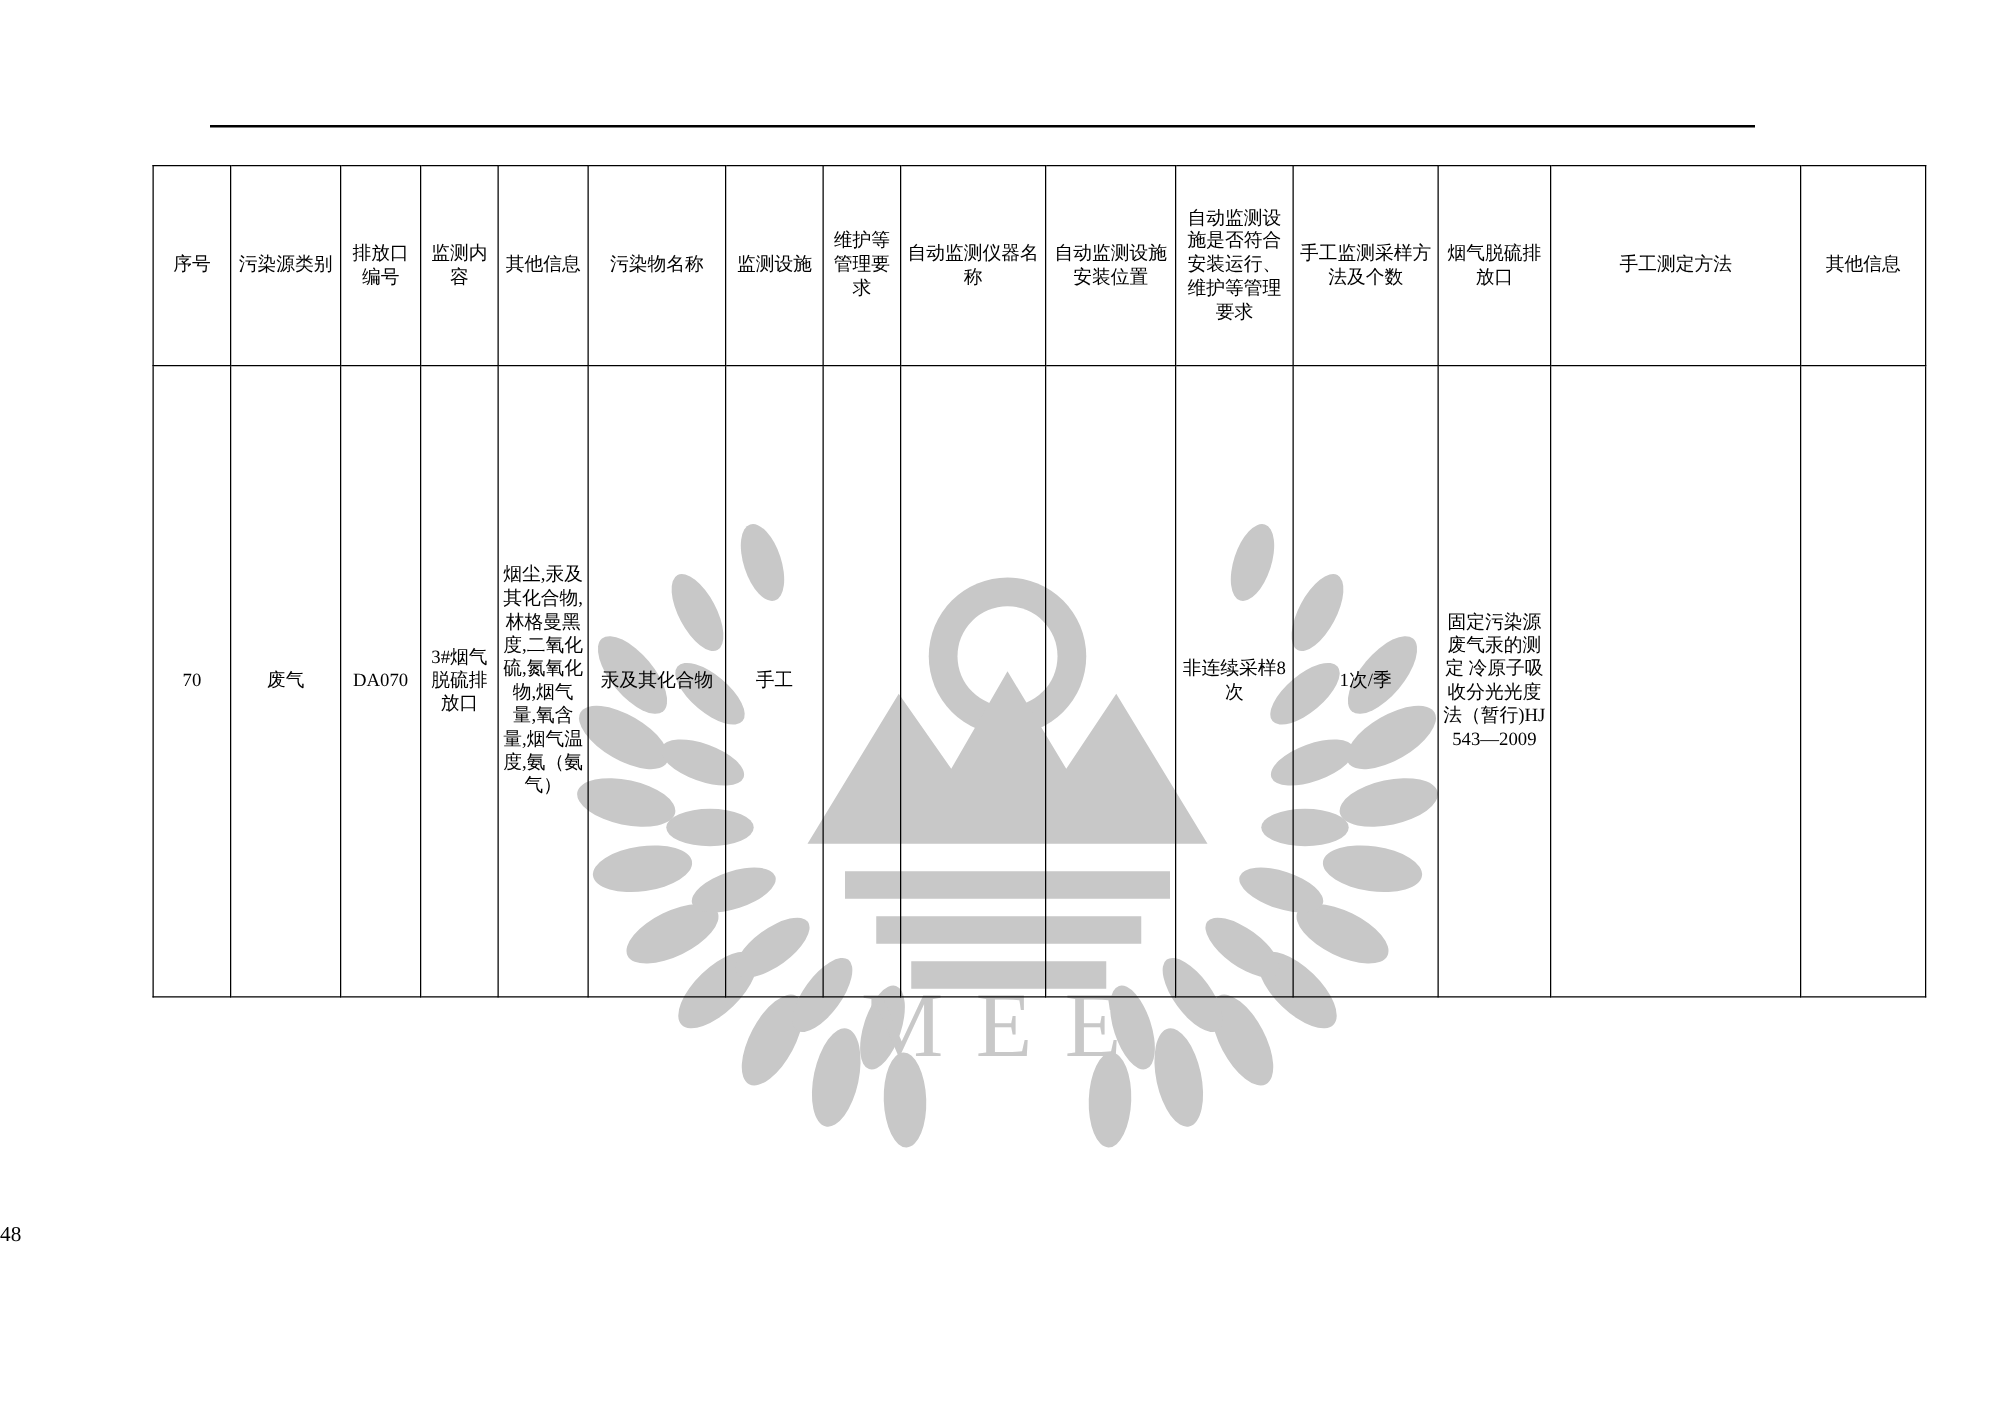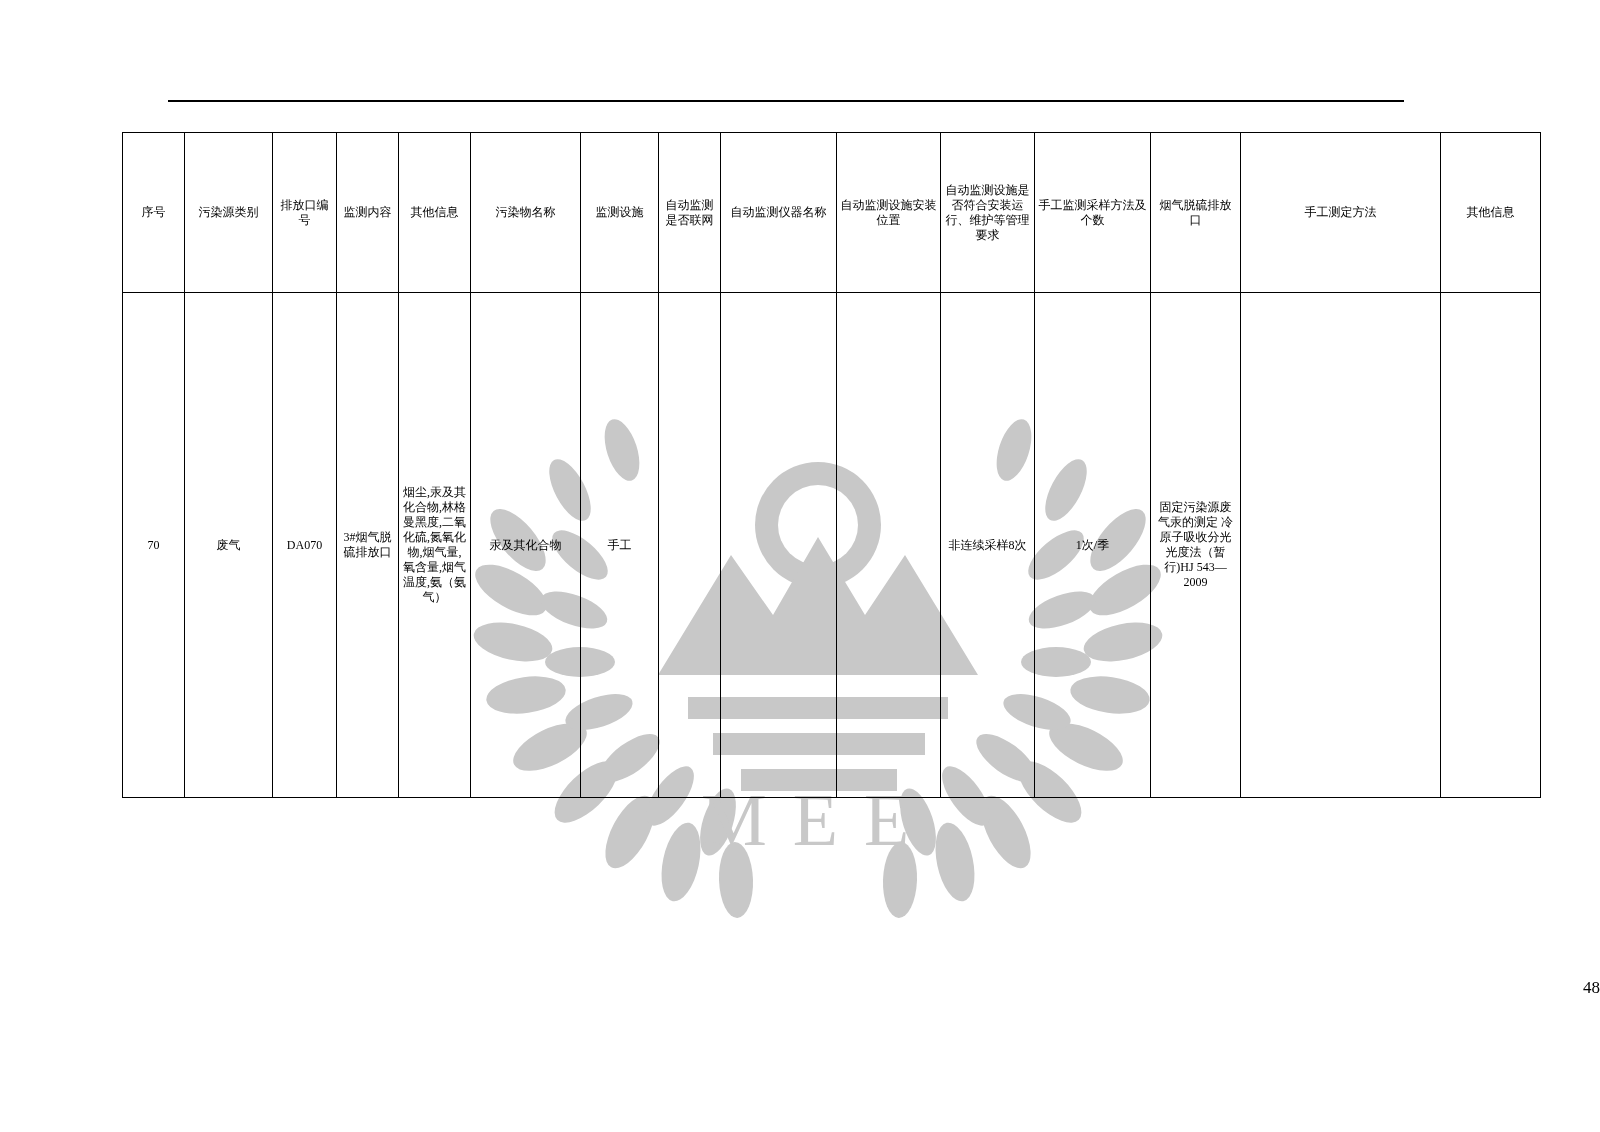--- a/index.html
+++ b/index.html
@@ -29,21 +29,21 @@
     left: 168px;
     top: 100px;
     width: 1236px;
     height: 2px;
     background: #000;
   }
 
   
   .watermark {
     position: absolute;
-    left: 473px;
+    left: 461px;
     top: 255px;
     width: 690px;
     height: 690px;
     pointer-events: none;
     z-index: 0;
   }
   .watermark svg { display: block; }
 
   
   .table-wrap {
@@ -57,21 +57,21 @@
     border-collapse: collapse;
     width: 1358px;
     table-layout: fixed;
     background: transparent;
   }
   table.mee td, table.mee th {
     border: 1px solid #000;
     vertical-align: middle;
     text-align: center;
     font-weight: normal;
-    font-size: 12px;
+    font-size: 15px;
     line-height: 1.25;
     padding: 2px 3px;
     background: transparent;
   }
   thead td {
     height: 155px;
     font-size: 17.5px;
     line-height: 1.3;
   }
   .r1 td { height: 150px; }
@@ -83,21 +83,21 @@
     letter-spacing: 0;
   }
 
   .tight { padding-left: 1px; padding-right: 1px; }
 
   .pagenum {
     position: absolute;
     left: 0;
     top: 978px;
     width: 1600px;
-    text-align: right;
+    text-align: left;
     font-size: 17px;
     font-family: "Liberation Serif", serif;
     z-index: 3;
   }
 </style>
 </head>
 <body>
 
 <div class="page">
 
@@ -201,21 +201,21 @@
       </colgroup>
       <thead>
         <tr>
           <td class="vert tight">序号</td>
           <td class="vert tight">污染源类别</td>
           <td class="vert tight">排放口编号</td>
           <td class="vert tight">监测内容</td>
           <td class="vert tight">其他信息</td>
           <td class="vert tight">污染物名称</td>
           <td class="vert tight">监测设施</td>
-          <td class="vert tight">自动监测是否联网</td>
+          <td class="vert tight">维护等管理要求</td>
           <td class="vert tight">自动监测仪器名称</td>
           <td class="vert tight">自动监测设施安装位置</td>
           <td class="vert tight">自动监测设施是否符合安装运行、维护等管理要求</td>
           <td class="vert tight">手工监测采样方法及个数</td>
           <td class="vert tight">烟气脱硫排放口</td>
           <td class="vert tight">手工测定方法</td>
           <td class="vert tight">其他信息</td>
         </tr>
       </thead>
       <tbody>

